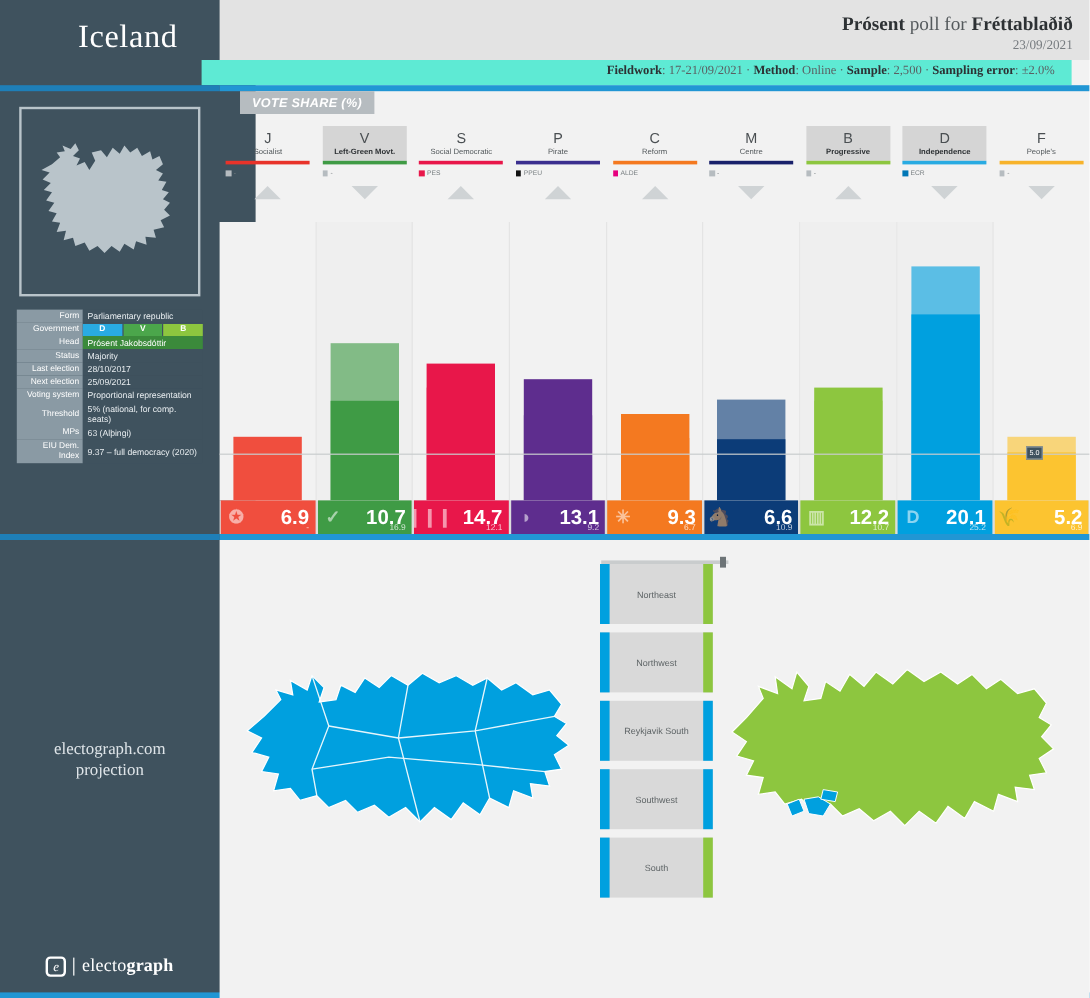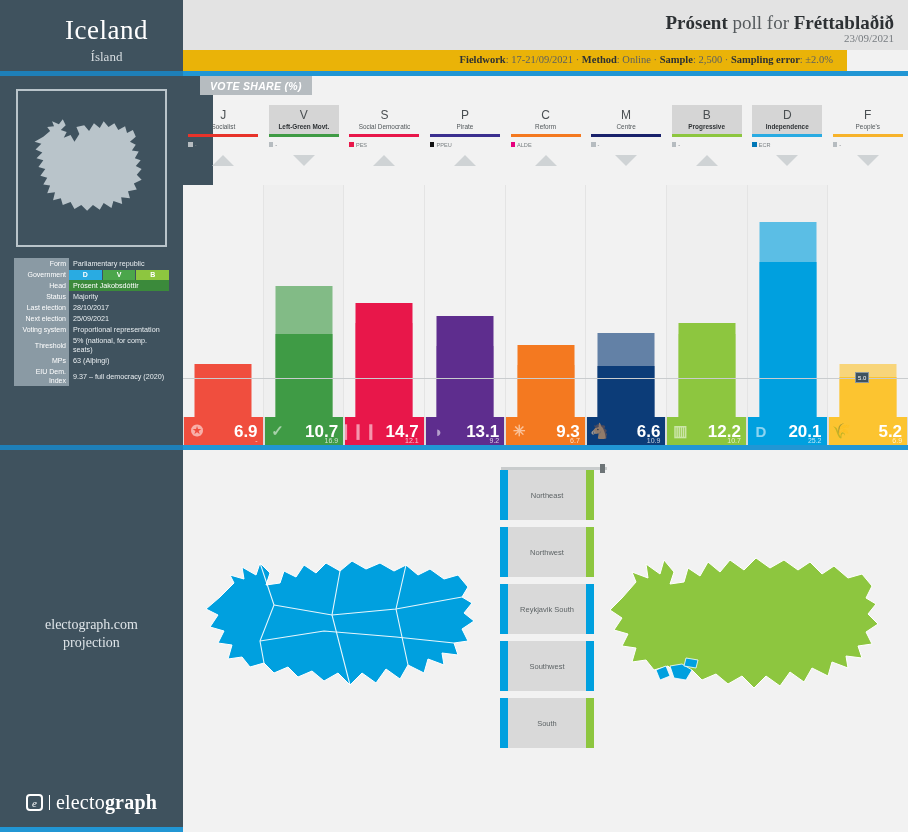--- a/index.html
+++ b/index.html
@@ -58,40 +58,40 @@
   .brand {
     position: absolute; left: 0; bottom: 18px; width: 183px;
     display: flex; align-items: center; justify-content: center; gap: 6px;
   }
   .brand-mark {
     width: 17px; height: 17px; border: 2px solid #fff; border-radius: 4px;
     color: #fff; font-family: "Liberation Serif", serif; font-size: 11px;
     display: flex; align-items: center; justify-content: center; font-style: italic;
   }
   .brand-div { width: 1px; height: 15px; background: #ffffff; }
-  .brand-text { color: #ffffff; font-family: "Liberation Serif", serif; font-size: 20px; letter-spacing: .2px; }
+  .brand-text { color: #ffffff; font-family: "Liberation Serif", serif; font-size: 15px; letter-spacing: .2px; }
   .brand-text b { font-weight: bold; }
 
   
   .topbar {
     position: absolute; left: 183px; top: 0; width: 725px; height: 50px;
     background: #e3e3e3;
   }
   .poll-title {
     position: absolute; right: 14px; top: 12px; text-align: right;
-    font-family: "Liberation Serif", serif; font-size: 19px; color: #555a5d;
+    font-family: "Liberation Serif", serif; font-size: 16px; color: #555a5d;
   }
   .poll-title b { color: #2d3134; font-weight: bold; }
   .poll-date {
     position: absolute; right: 14px; top: 32px; text-align: right;
     font-family: "Liberation Serif", serif; font-size: 11px; color: #777c80;
   }
   .metabar {
-    position: absolute; left: 183px; top: 50px; width: 664px; height: 21px;
-    background: #eab308;
+    position: absolute; left: 168px; top: 50px; width: 725px; height: 21px;
+    background: #5eead4;
   }
   .metabar .meta {
     position: absolute; right: 14px; top: 4px;
     font-family: "Liberation Serif", serif; font-size: 10.5px; color: #5a5f62;
   }
   .metabar .meta b { color: #2d3134; font-weight: bold; }
 
   
   .blue-rule { position: absolute; background: #2196d4; }
   .blue-rule.dark { background: #1e7fb8; }
@@ -192,21 +192,20 @@
   .big-map { position: absolute; }
   .big-map svg { display: block; }
 </style>
 </head>
 <body>
 
 <div id="root">
 
   <div class="sidebar">
     <div class="country-title">Iceland</div>
-    <div class="country-sub">Ísland</div>
 
     <div class="map-frame">
       <svg viewBox="0 0 151 158">
         <path fill="#b9c4ca" d="M26 47 L33 41 L30 37 L37 36 L35 31 L42 34 L46 29 L49 35 L44 40 L50 42 L47 48 L54 45
           L58 52 L63 44 L60 37 L68 35 L73 41 L78 33 L84 38 L88 31 L93 37 L99 33 L103 40 L110 36 L112 43 L118 40
           L121 47 L115 52 L121 55 L117 61 L124 62 L120 69 L126 71 L121 77 L127 80 L122 86 L127 91 L119 95 L122 101
           L113 103 L115 110 L106 109 L107 116 L98 113 L96 120 L88 115 L84 122 L77 117 L71 123 L65 117 L58 121
           L54 114 L46 117 L44 110 L36 112 L38 104 L30 105 L33 97 L26 96 L30 89 L23 87 L28 80 L21 78 L26 71
           L19 69 L25 63 L18 60 L24 54 L17 52 Z"></path>
       </svg>

